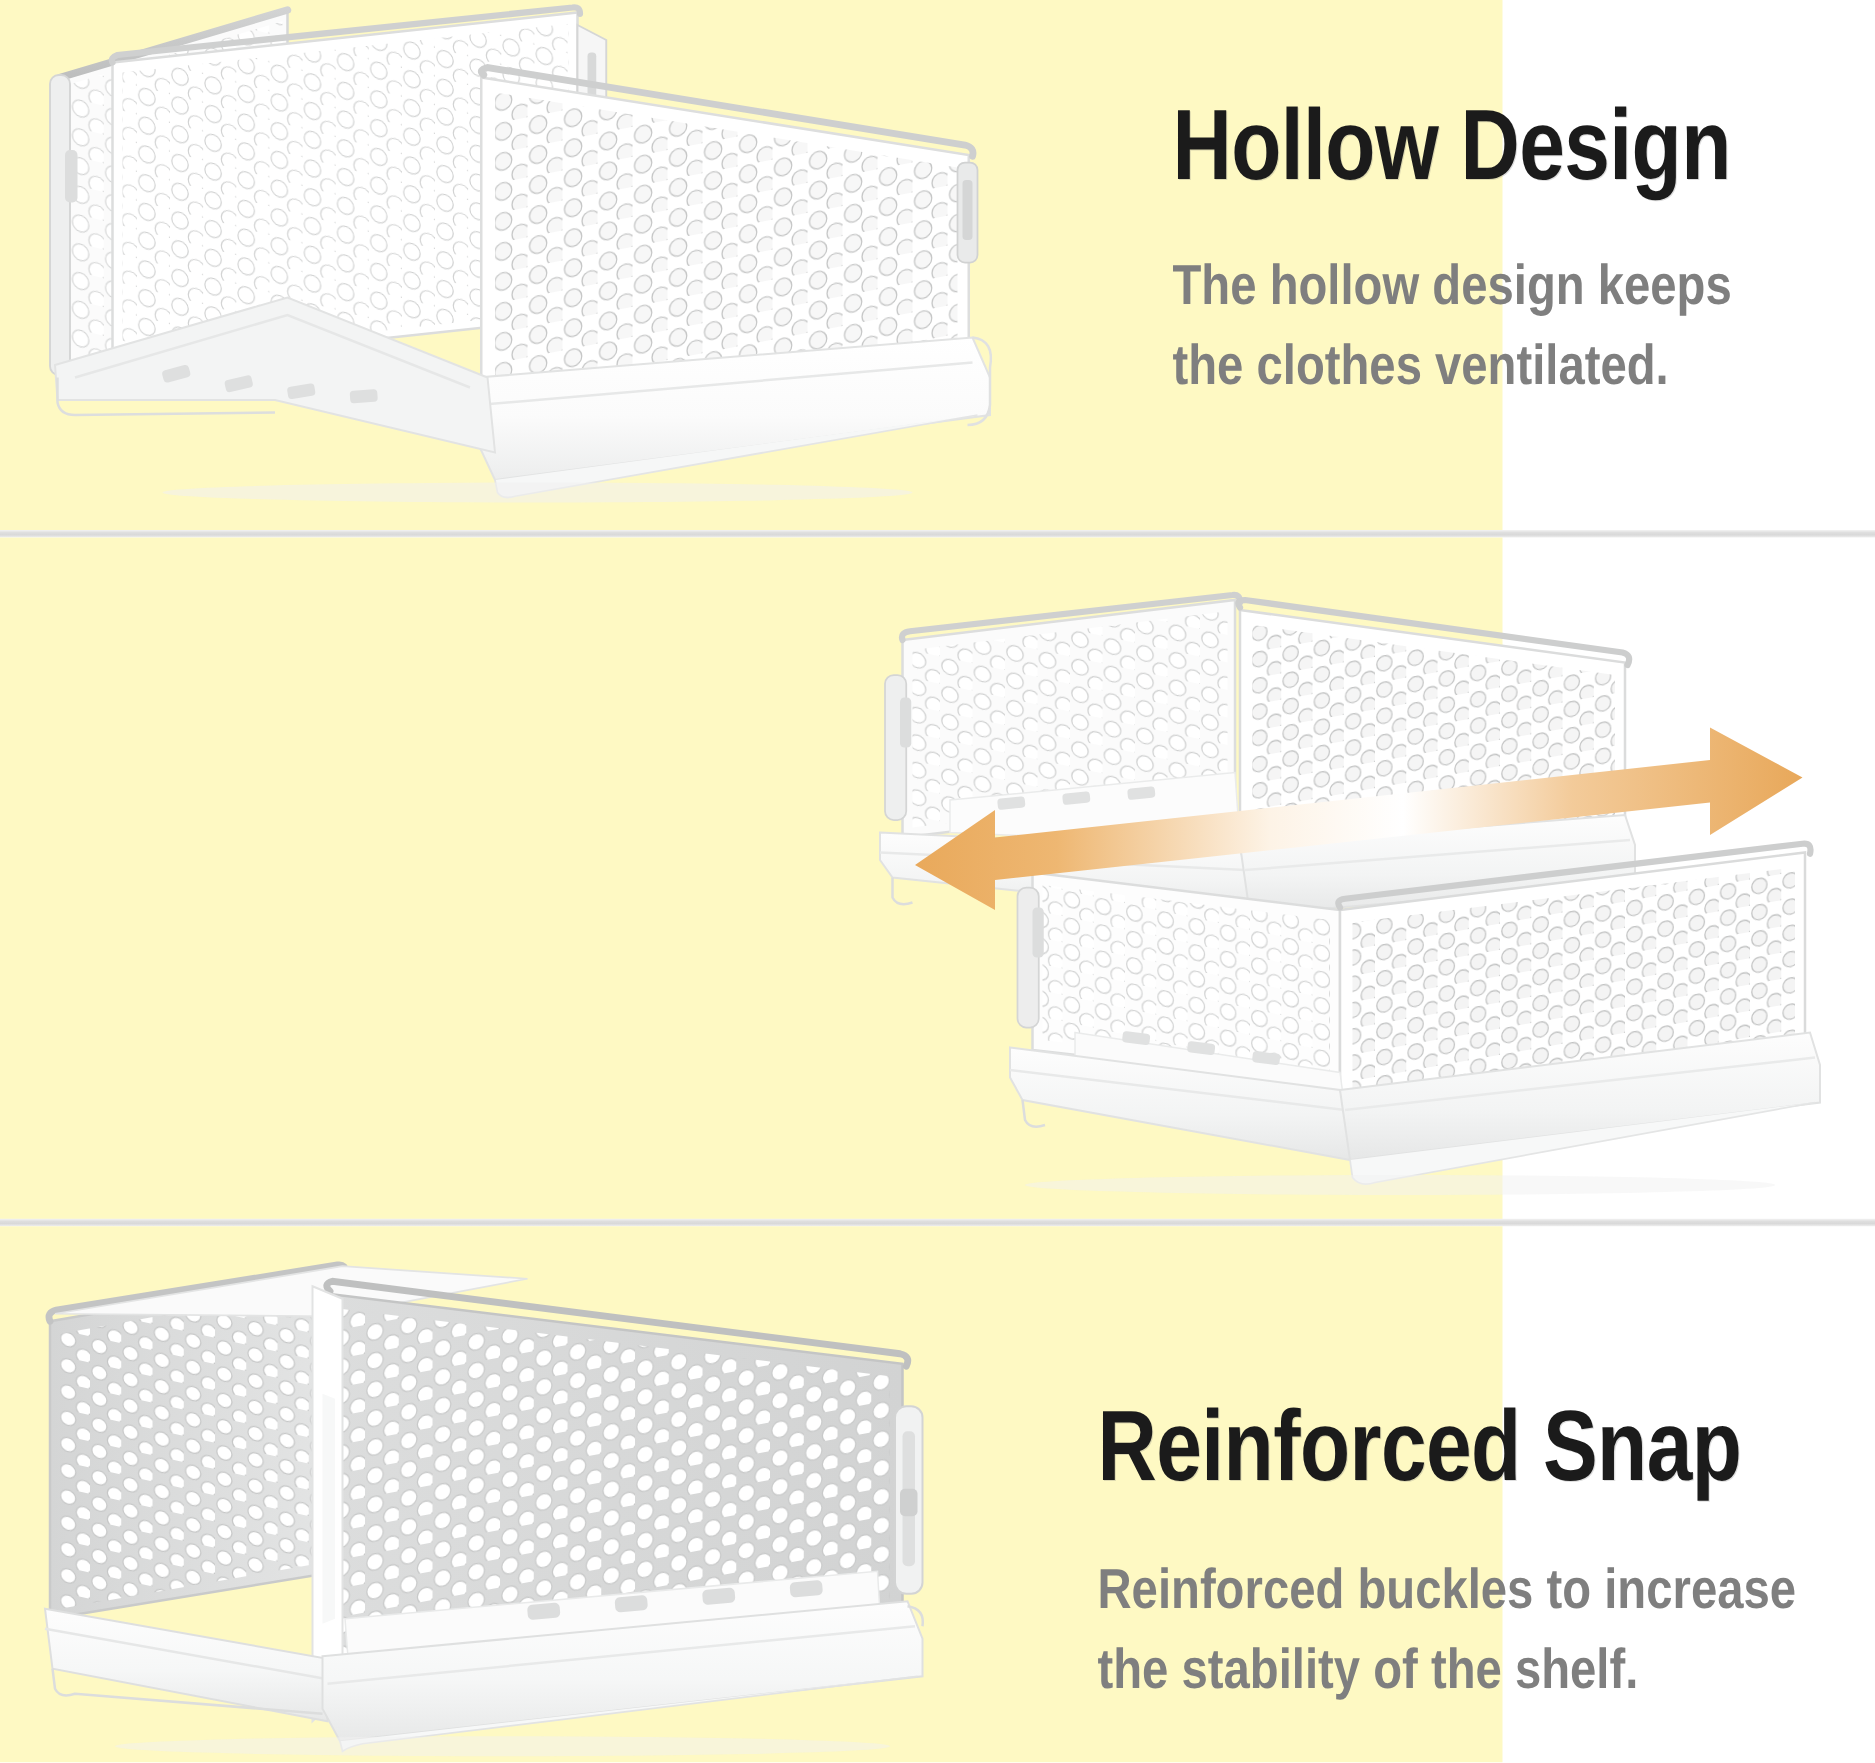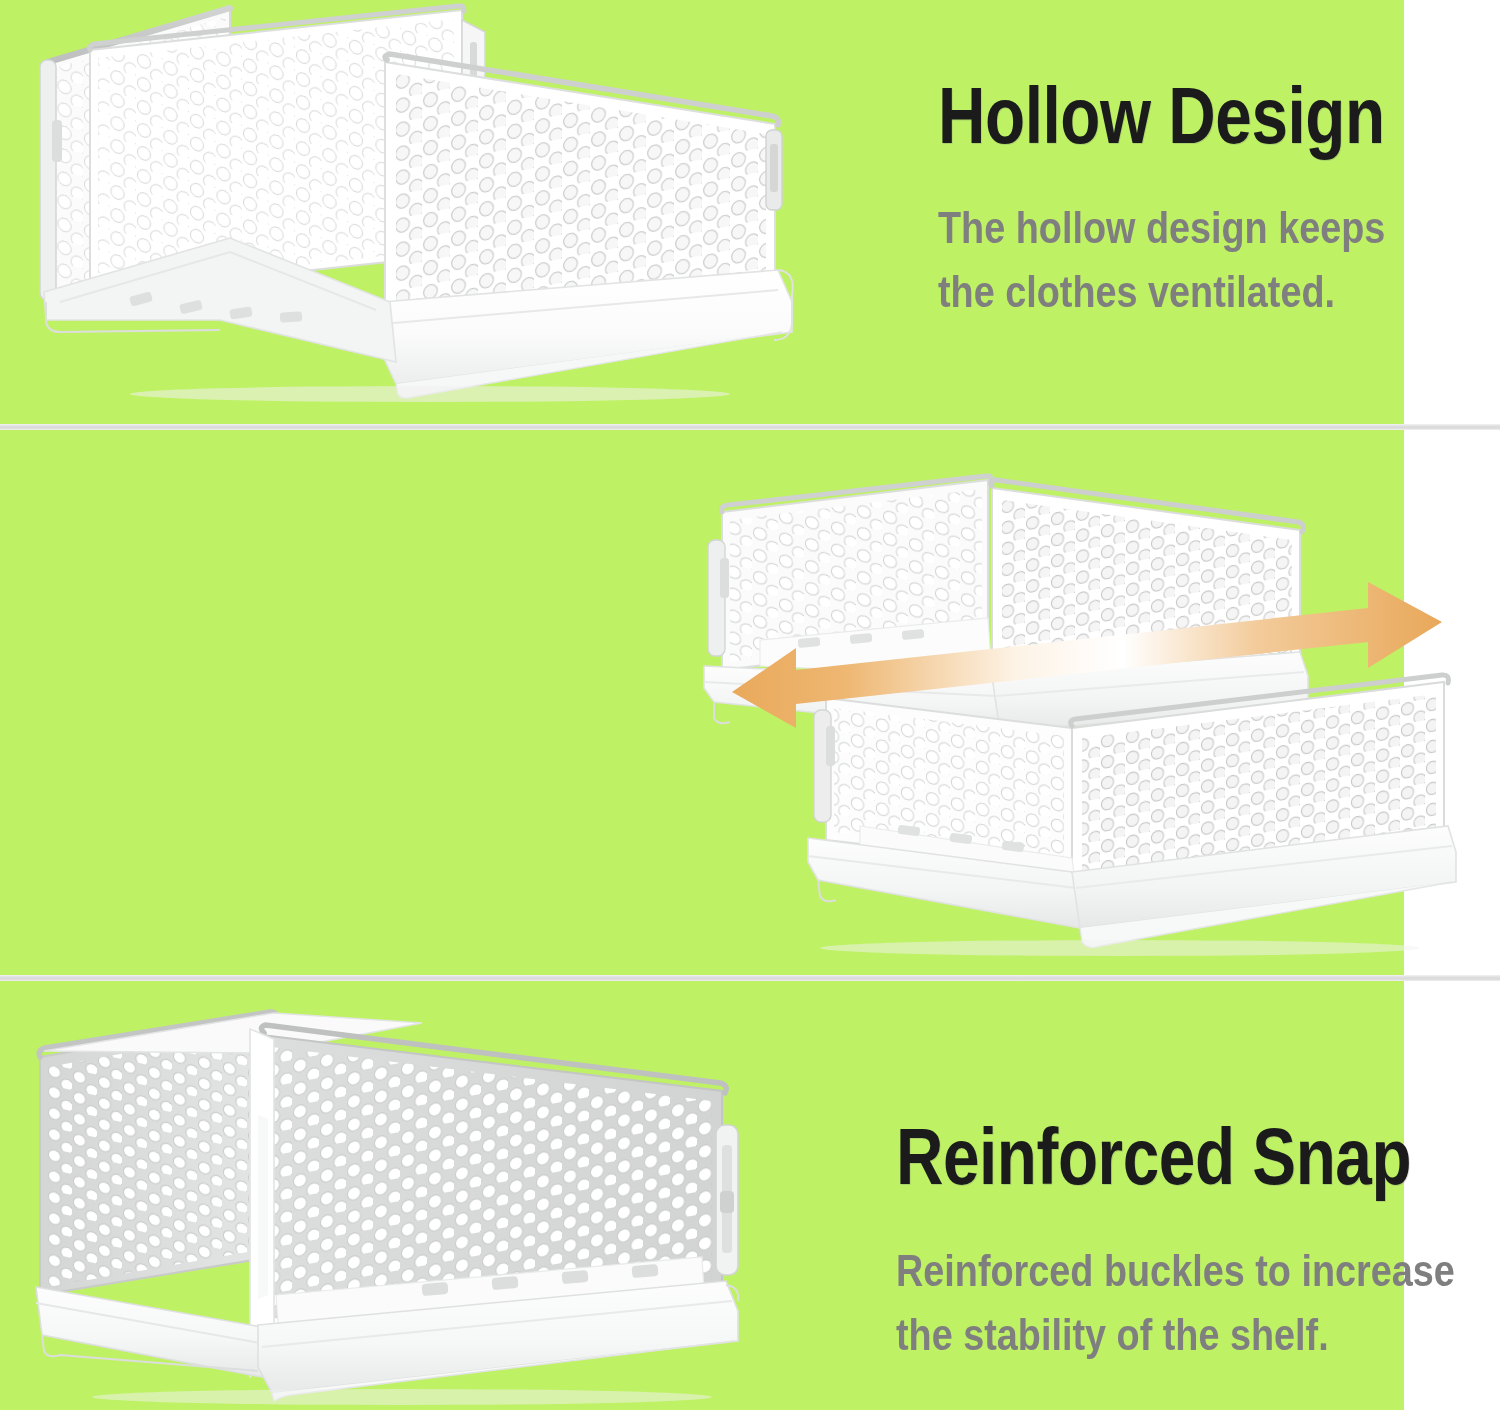--- a/index.html
+++ b/index.html
@@ -13,22 +13,22 @@
     height: 1410px;
     position: relative;
     overflow: hidden;
     font-family: "Liberation Sans", "DejaVu Sans", sans-serif;
     -webkit-font-smoothing: antialiased;
   }
 
   .panel-section {
     position: absolute;
     left: 0;
-    width: 1404px;
-    background: #bef264;
+    width: 1202px;
+    background: #fef9c3;
   }
 
   
   .divider {
     position: absolute;
     left: 0;
     width: 1500px;
     height: 6px;
     background: linear-gradient(to bottom, #f3f3f3 0%, #dedede 35%, #d9d9d9 65%, #efefef 100%);
   }
@@ -364,21 +364,21 @@
         <path d="M250,398 L252,406 Q258,402 268,400 L712,346" fill="#f7f8f8" stroke="#e2e3e3" stroke-width="1.4"></path>
         <path d="M20,340 L22,356 Q26,364 38,360 L236,376" fill="none" stroke="#dcdddd" stroke-width="2"></path>
 
         <path d="M704,290 Q718,292 716,306" fill="none" stroke="#dcdddd" stroke-width="2"></path>
       </g>
 
       <ellipse cx="380" cy="402" rx="310" ry="8" fill="#f2f2f2" opacity="0.5"></ellipse>
     </svg>
   </div>
 
-  <div class="textblock" style="left:878px; top:138px; width:600px;margin-left:18px;">
+  <div class="textblock" style="left:878px; top:138px; width:600px;">
     <h2 class="headline">Reinforced Snap</h2>
     <div class="subline" style="margin-top:44px;">
       <span class="ln">Reinforced buckles to increase</span>
       <span class="ln">the stability of the shelf.</span>
     </div>
   </div>
 
 </div>
 
 </body></html>

